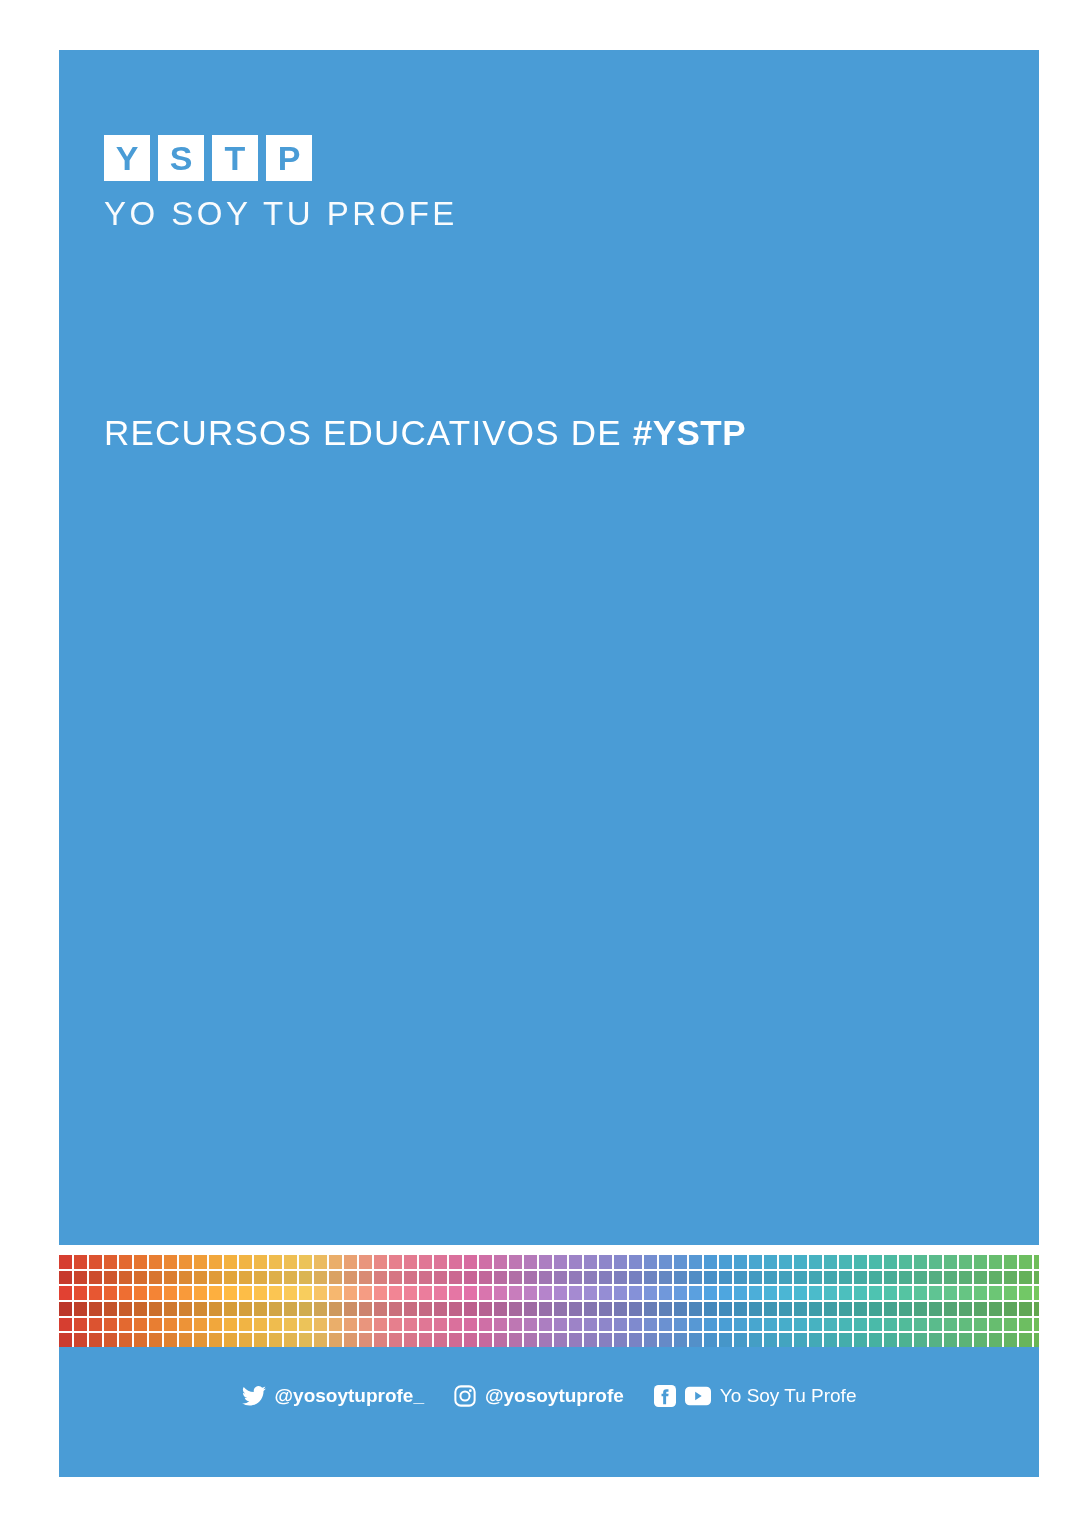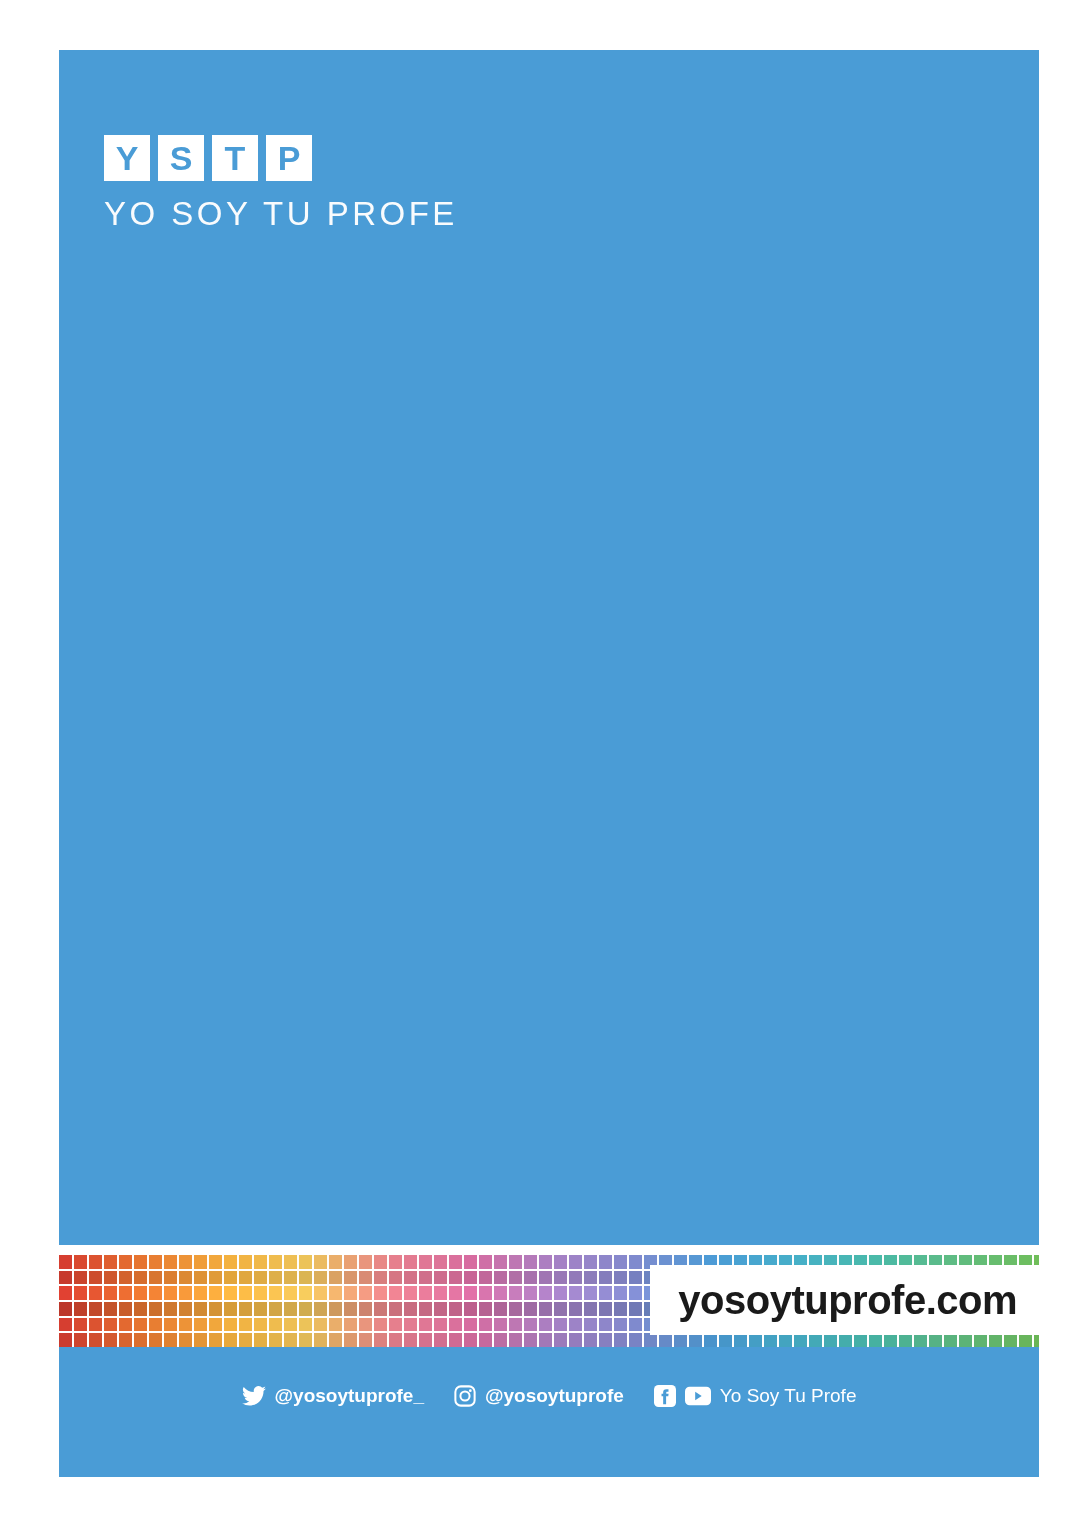--- a/index.html
+++ b/index.html
@@ -166,20 +166,23 @@
       <div class="logo-letters">
         <span>Y</span>
         <span>S</span>
         <span>T</span>
         <span>P</span>
       </div>
       <div class="logo-sub">YO SOY TU PROFE</div>
     </div>
 
     <div class="title-block">
+      <div class="kicker">
+        <span>RECURSOS EDUCATIVOS DE </span><span class="hash">#YSTP</span>
+      </div>
     </div>
   </div>
 
   <div class="band">
     <div class="band-grid" id="bandGrid">
         <i style="background: rgb(214, 62, 48);"></i>
         <i style="background: rgb(199, 58, 45);"></i>
         <i style="background: rgb(225, 65, 50);"></i>
         <i style="background: rgb(188, 55, 42);"></i>
         <i style="background: rgb(214, 62, 48);"></i>
@@ -568,23 +571,20 @@
         <i style="background: rgb(96, 167, 85);"></i>
         <i style="background: rgb(109, 190, 97);"></i>
         <i style="background: rgb(104, 181, 92);"></i>
         <i style="background: rgb(112, 190, 90);"></i>
         <i style="background: rgb(104, 177, 84);"></i>
         <i style="background: rgb(118, 200, 95);"></i>
         <i style="background: rgb(99, 167, 79);"></i>
         <i style="background: rgb(112, 190, 90);"></i>
         <i style="background: rgb(106, 181, 86);"></i>
       </div>
-    <div class="url-pill">
-      <span>yosoytuprofe.com</span>
-    </div>
   </div>
 
   <div class="footer">
     <div class="social-row">
 
       <div class="social-item">
         <span class="ico">
           <svg width="24" height="20" viewBox="0 0 24 20" aria-hidden="true">
             <path fill="#ffffff" d="M24 2.4c-.9.4-1.8.7-2.8.8 1-.6 1.8-1.6 2.1-2.7-1 .6-2 1-3.1 1.2A4.9 4.9 0 0 0 16.6 0c-2.7 0-4.9 2.2-4.9 4.9 0 .4 0 .8.1 1.1A13.9 13.9 0 0 1 1.7.9 4.9 4.9 0 0 0 3.2 7.4c-.8 0-1.5-.2-2.2-.6v.1c0 2.4 1.7 4.4 3.9 4.8-.4.1-.8.2-1.3.2-.3 0-.6 0-.9-.1.6 2 2.4 3.4 4.6 3.4A9.8 9.8 0 0 1 0 17.3 13.8 13.8 0 0 0 7.5 19.5c9.1 0 14-7.5 14-14v-.6c1-.7 1.8-1.6 2.5-2.5z"></path>
           </svg>

